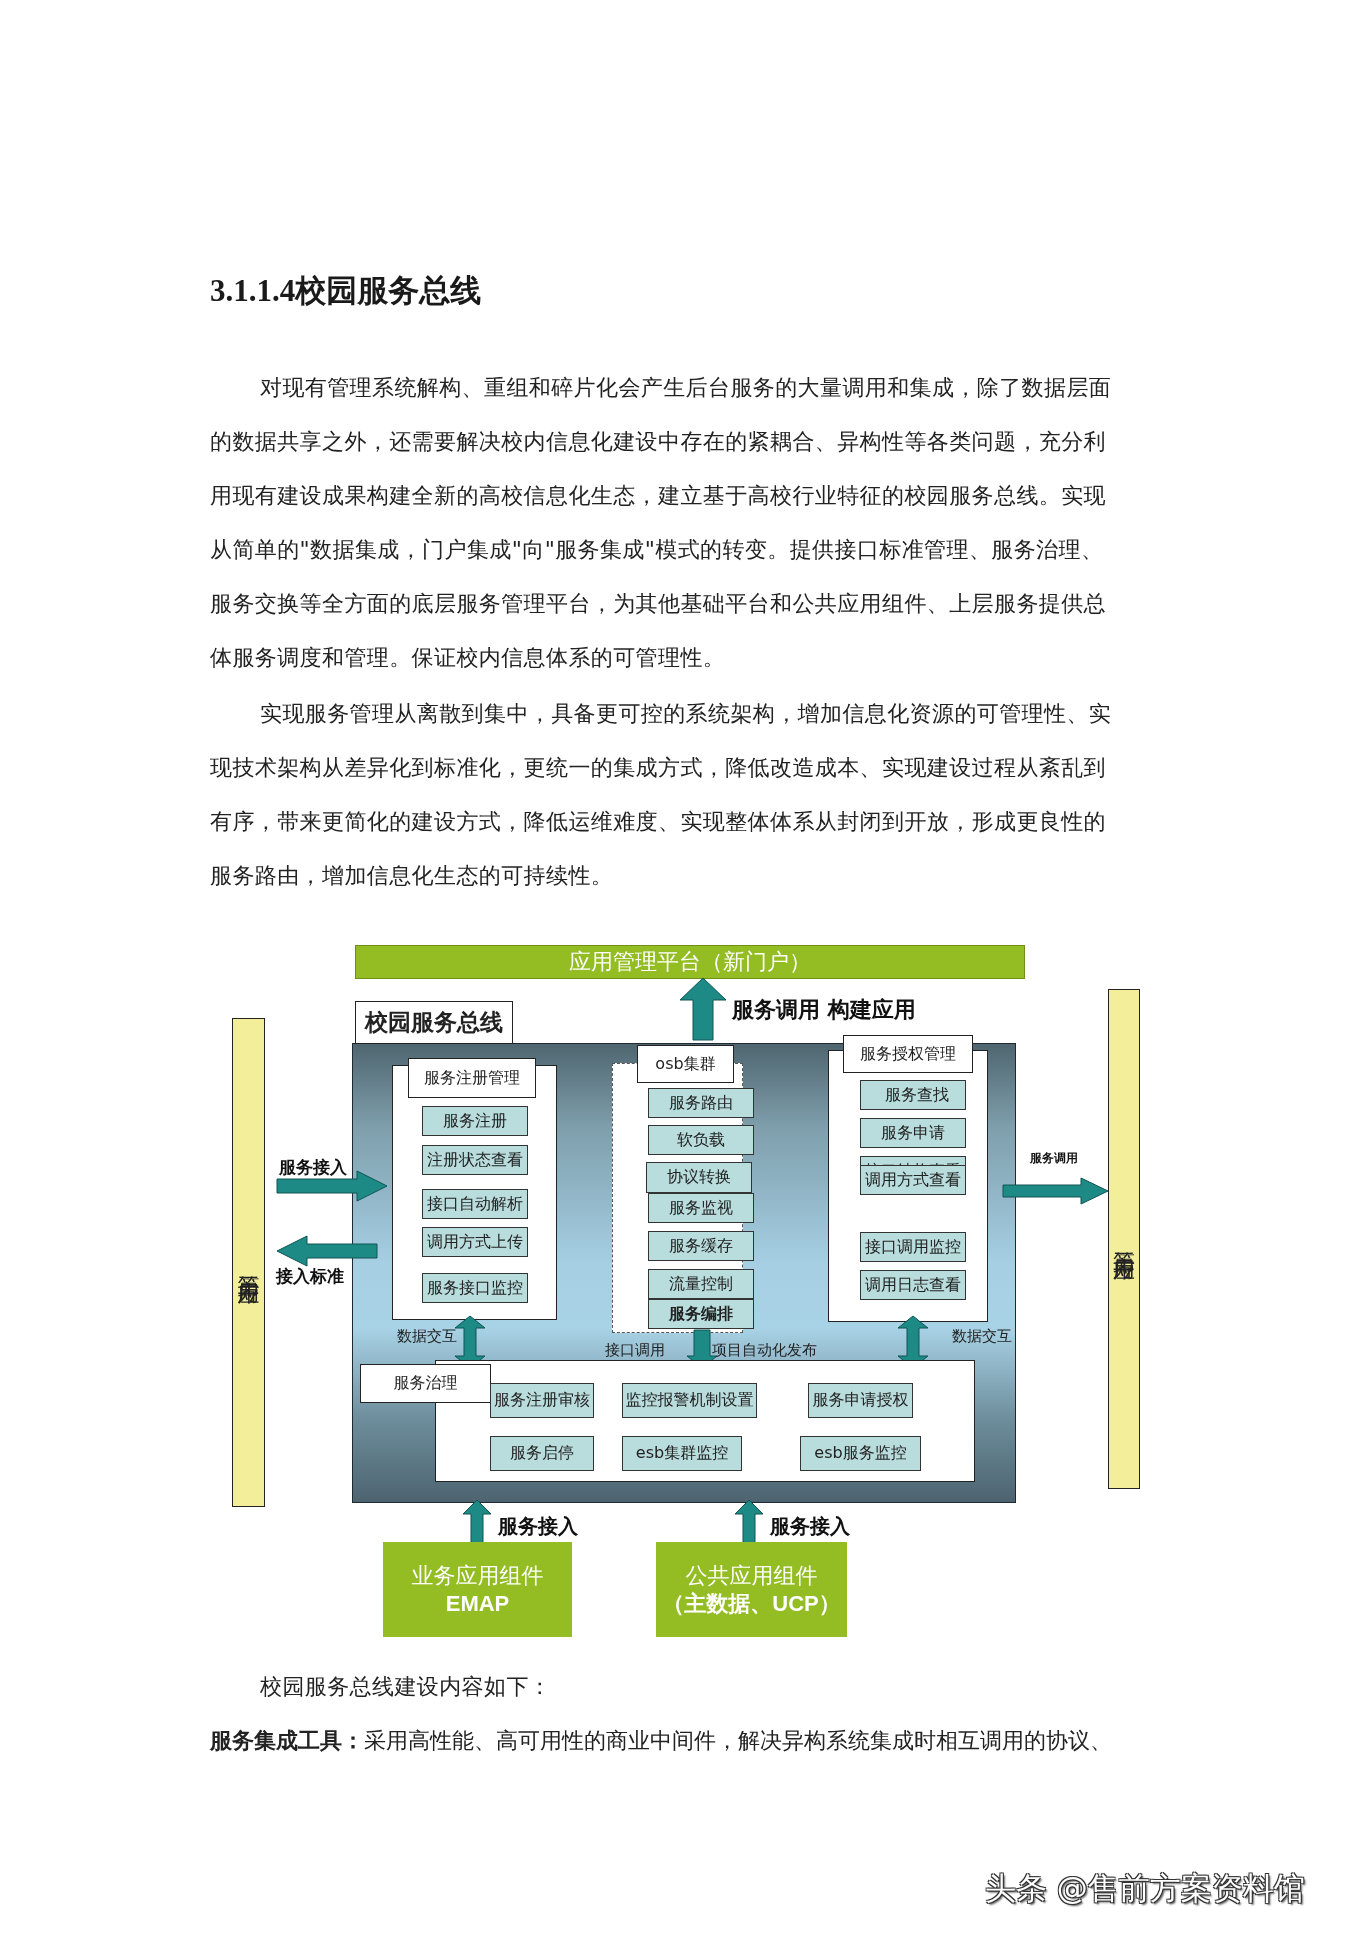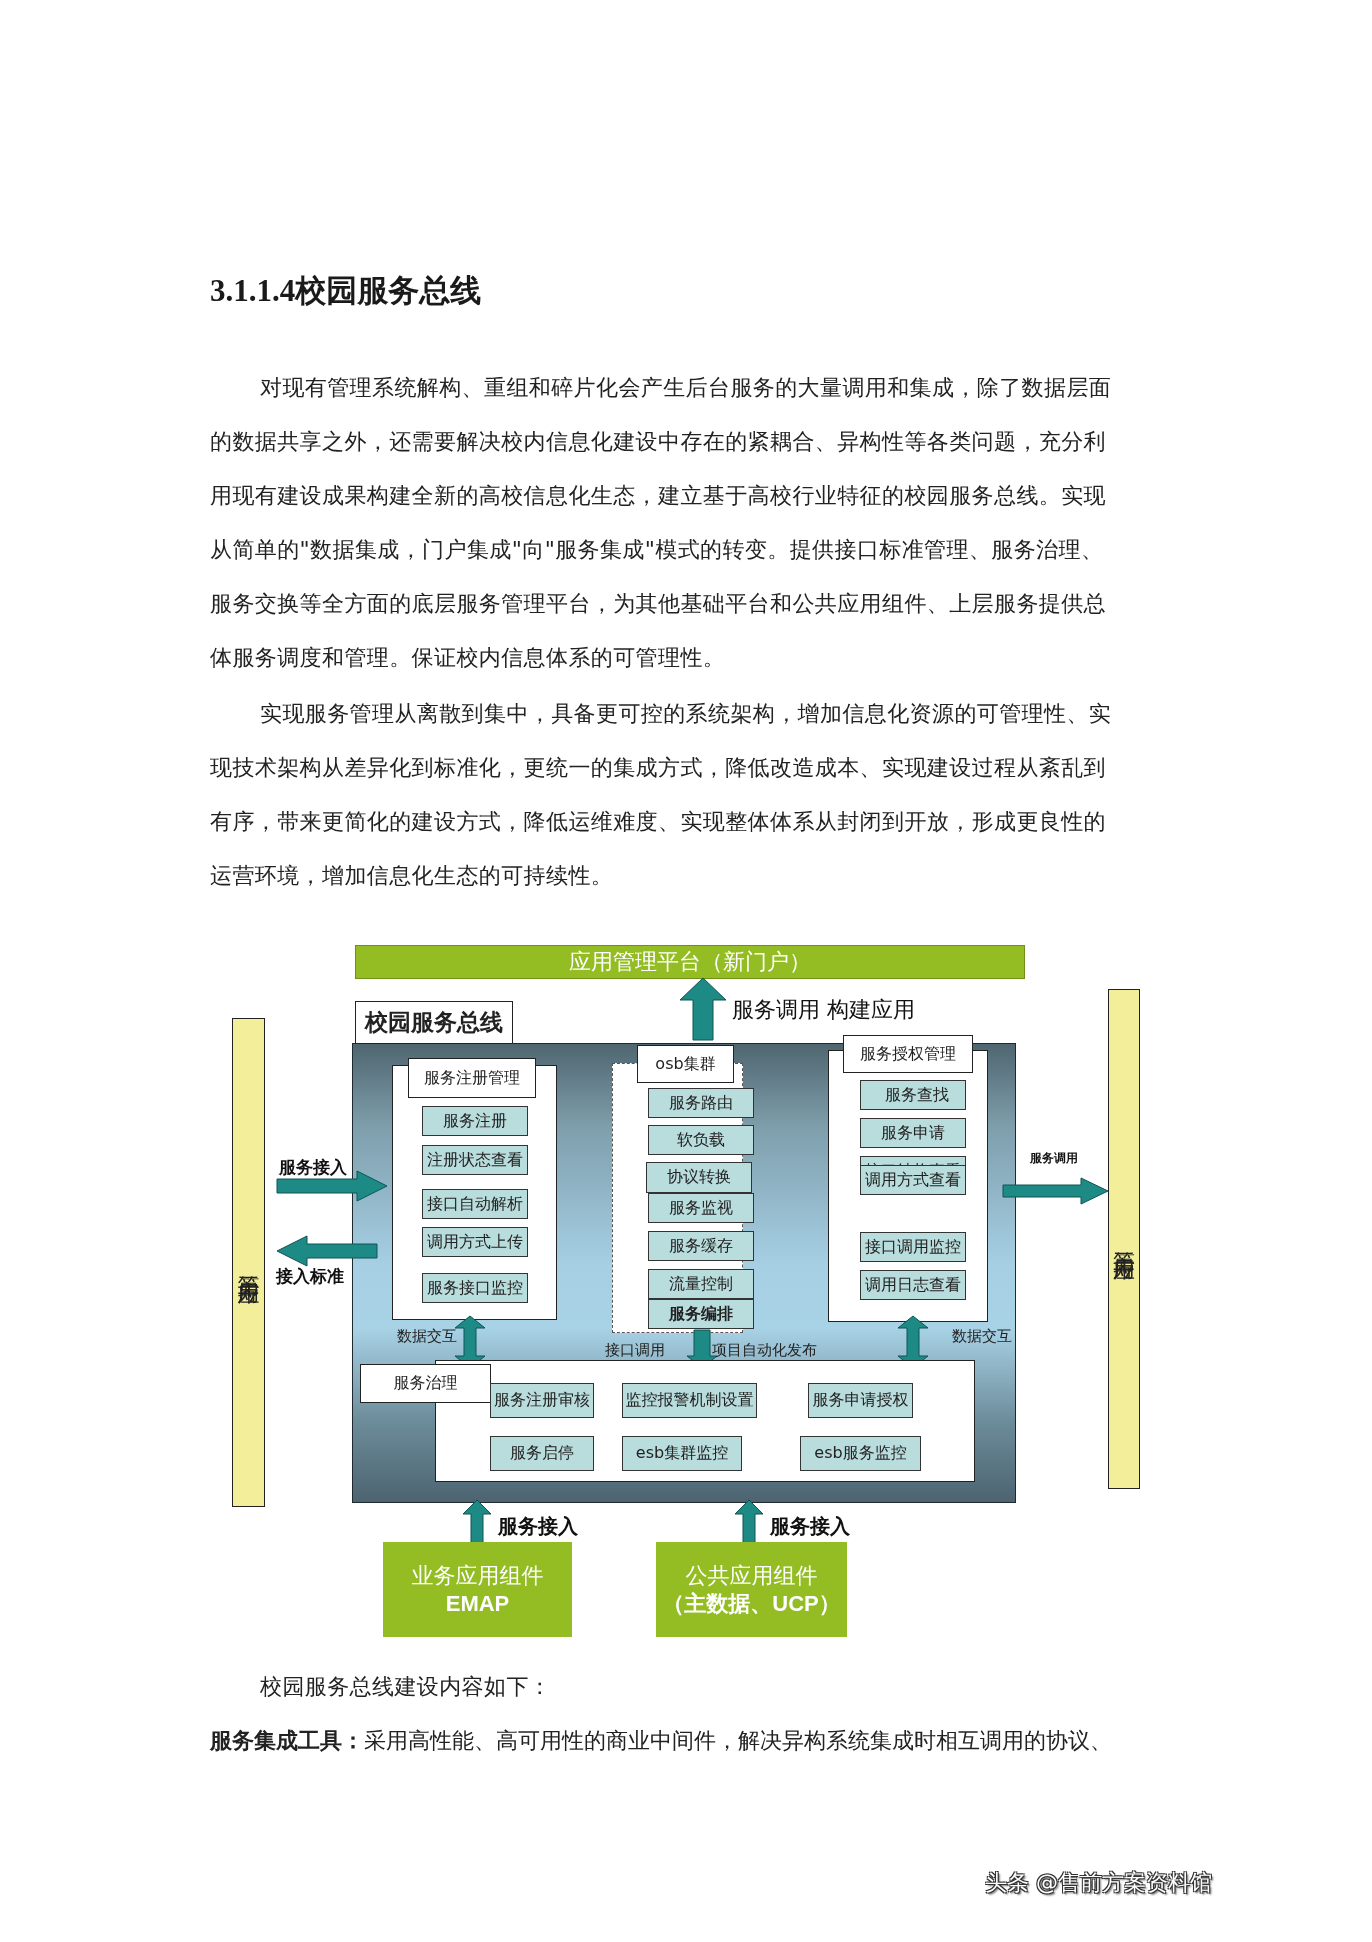--- a/index.html
+++ b/index.html
@@ -58,21 +58,21 @@
   .small-lbl { font-size: 15px; color: #222; white-space: nowrap; }
   .green-comp {
     background: #93bd22; color: #fff; display: flex; flex-direction: column;
     align-items: center; justify-content: center; font-size: 22px; line-height: 28px;
     box-sizing: border-box;
   }
   .green-comp .b { font-weight: bold; font-family: "Liberation Sans", sans-serif; }
   svg.arrow { position: absolute; overflow: visible; }
 
   .watermark {
-    left: 985px; top: 1868px; font-size: 22px; color: #fff;
+    left: 985px; top: 1868px; font-size: 31px; color: #fff;
     font-family: "DejaVu Sans", sans-serif;
     text-shadow: 1px 1px 0 #333, -1px -1px 0 #333, 1px -1px 0 #333, -1px 1px 0 #333, 2px 2px 2px #555;
   }
 </style>
 </head>
 <body>
 
 <div class="abs heading">3.1.1.4校园服务总线</div>
 
 <div class="abs para" style="top:361px;">
@@ -81,33 +81,33 @@
   <span class="ln">用现有建设成果构建全新的高校信息化生态，建立基于高校行业特征的校园服务总线。实现</span>
   <span class="ln">从简单的"数据集成，门户集成"向"服务集成"模式的转变。提供接口标准管理、服务治理、</span>
   <span class="ln">服务交换等全方面的底层服务管理平台，为其他基础平台和公共应用组件、上层服务提供总</span>
   <span class="ln">体服务调度和管理。保证校内信息体系的可管理性。</span>
 </div>
 
 <div class="abs para" style="top:687px;">
   <span class="ln indent">实现服务管理从离散到集中，具备更可控的系统架构，增加信息化资源的可管理性、实</span>
   <span class="ln">现技术架构从差异化到标准化，更统一的集成方式，降低改造成本、实现建设过程从紊乱到</span>
   <span class="ln">有序，带来更简化的建设方式，降低运维难度、实现整体体系从封闭到开放，形成更良性的</span>
-  <span class="ln">运营环境，增加信息化生态的可持续性。</span>
+  <span class="ln">服务路由，增加信息化生态的可持续性。</span>
 </div>
 
 <div class="dg">
 
   <div class="abs green-bar" style="left:355px; top:945px; width:668px; height:32px;">
     <span>应用管理平台（新门户）</span>
   </div>
 
   <svg class="arrow" style="left:680px; top:978px;" width="46" height="62">
     <polygon points="23,0 46,22 33,22 33,62 13,62 13,22 0,22" fill="#1e8a86" stroke="#0f5553" stroke-width="1"></polygon>
   </svg>
-  <div class="abs bold-lbl" style="left:732px; top:995px; font-size:22px; font-weight:normal;">服务调用 构建应用</div>
+  <div class="abs bold-lbl" style="left:732px; top:995px; font-size:22px; font-weight:bold;">服务调用 构建应用</div>
 
   <div class="abs yellow-bar" style="left:232px; top:1018px; width:31px; height:487px;">
     <span>第三方应用</span>
   </div>
 
   <div class="abs yellow-bar" style="left:1108px; top:989px; width:30px; height:498px;">
     <span>第三方应用</span>
   </div>
 
   <div class="abs main-box"></div>

